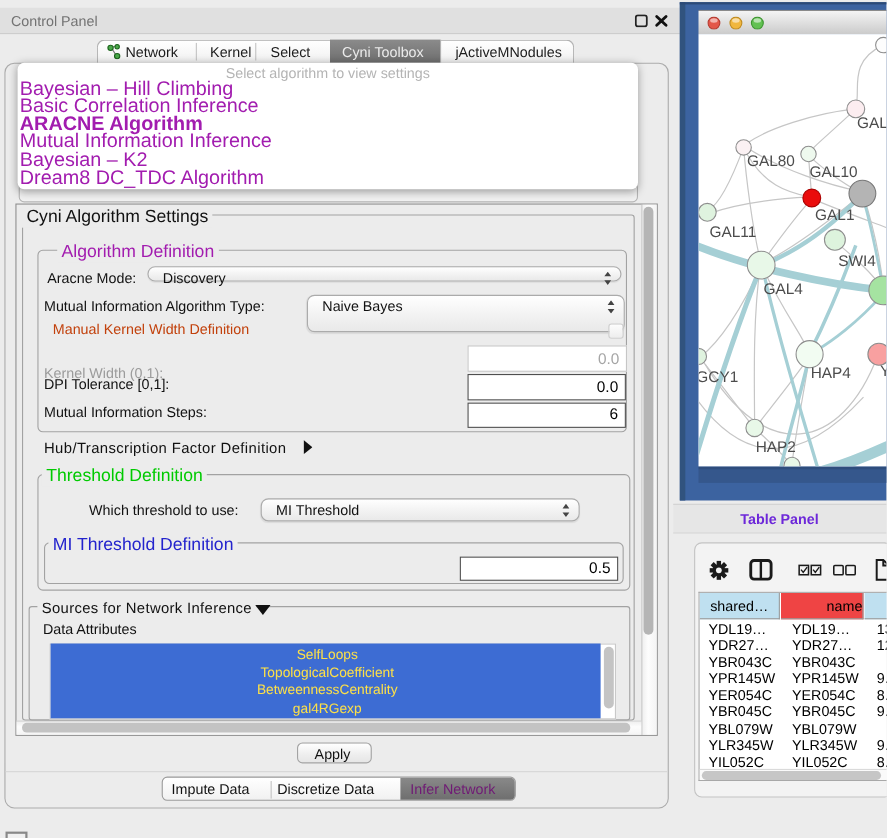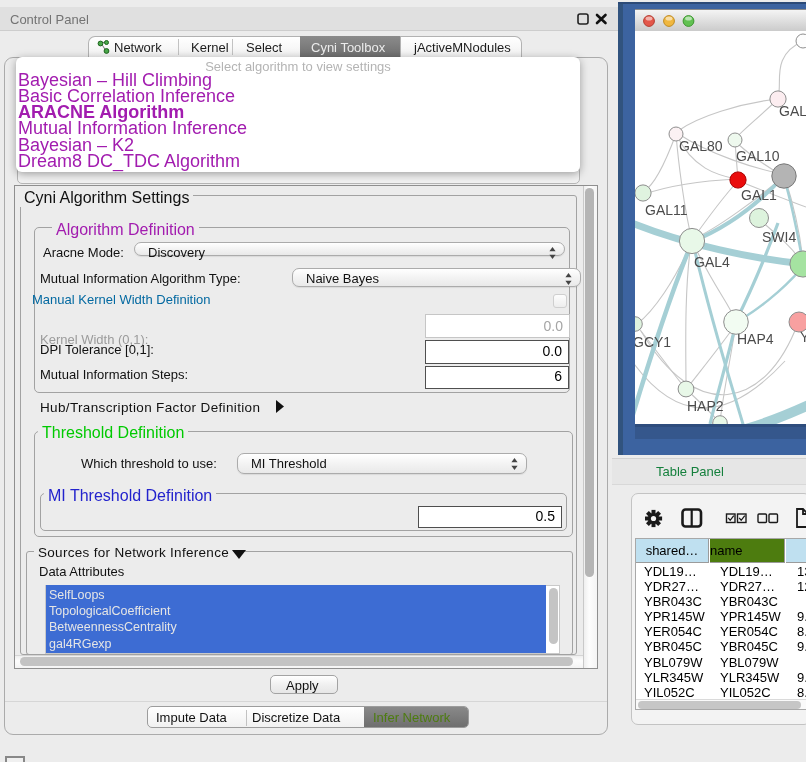--- a/index.html
+++ b/index.html
@@ -57,28 +57,28 @@
 
 <div class="lbl b" style="left:33px;top:245px;margin-left:10px;">Aracne Mode:</div>
 <div class="combo" style="left:134px;top:242px;width:431px;height:14px;">
     <span class="tx">Discovery</span>
 <svg class="stepper" viewBox="0 0 7 12">
       <path d="M3.5 0 L6.6 4.2 L0.4 4.2 Z M3.5 12 L6.6 7.8 L0.4 7.8 Z" fill="#444"></path>
     </svg>
   </div>
 
 <div class="lbl b" style="left:40px;top:271px;">Mutual Information Algorithm Type:</div>
-<div class="combo" style="left:292px;top:268px;width:289px;height:19px;">
+<div class="combo" style="left:279px;top:268px;width:289px;height:34px;">
     <span class="tx">Naive Bayes</span>
 <svg class="stepper" viewBox="0 0 7 12">
       <path d="M3.5 0 L6.6 4.2 L0.4 4.2 Z M3.5 12 L6.6 7.8 L0.4 7.8 Z" fill="#444"></path>
     </svg>
   </div>
 
-<div class="lbl b" style="left:32px;top:292px;color:#0369a1;">Manual Kernel Width Definition</div>
+<div class="lbl b" style="left:48px;top:292px;color:#c2410c;">Manual Kernel Width Definition</div>
 <div class="abs" style="left:553px;top:294px;width:14px;height:14px;border:1px solid #cfcfcf;border-radius:3px;background:linear-gradient(#fdfdfd,#ededed);"></div>
 
 <div class="lbl b" style="left:40px;top:332px;color:#9b9b9b;">Kernel Width (0,1):</div>
 <div class="field" style="left:425px;top:314px;width:145px;height:24px;border:1px solid #c6c6c6;color:#a5a5a5;line-height:22px;">0.0</div>
 
 <div class="lbl b" style="left:40px;top:342px;">DPI Tolerance [0,1]:</div>
 <div class="field" style="left:425px;top:340px;width:144px;height:24px;line-height:20px;">0.0</div>
 
 <div class="lbl b" style="left:40px;top:367px;">Mutual Information Steps:</div>
 <div class="field" style="left:425px;top:366px;width:144px;height:23px;line-height:19px;">6</div>
@@ -108,34 +108,34 @@
 <div class="grp" style="left:26px;top:551px;width:547px;height:104px;border-radius:3px;"></div>
 <div class="gt" style="left:34px;top:545px;color:#111;font-size:13.5px;letter-spacing:0.3px;">Sources for Network Inference</div>
 <svg class="abs" style="left:232px;top:550px;" width="14" height="9" viewBox="0 0 14 9">
     <path d="M0 0 L14 0 L7 9 Z" fill="#111"></path>
   </svg>
 
 <div class="lbl b" style="left:39px;top:564px;">Data Attributes</div>
 
 <div class="abs" style="left:45px;top:585px;width:515px;height:69px;background:#fff;border:1px solid #c9c9c9;"></div>
 <div class="abs" style="left:46px;top:585px;width:500px;height:68px;background:#3d6cd3;overflow:hidden;">
-<div style="font-size:12.5px;color:#e5e5e5;padding:2px 0 0 3px;line-height:16.2px;">SelfLoops<br>TopologicalCoefficient<br>BetweennessCentrality<br>gal4RGexp</div>
+<div style="font-size:12.5px;color:#fde047;padding:2px 0 0 3px;line-height:16.2px;text-align:center;">SelfLoops<br>TopologicalCoefficient<br>BetweennessCentrality<br>gal4RGexp</div>
 </div>
 <div class="abs" style="left:549px;top:588px;width:9px;height:56px;background:#c4c4c4;border-radius:5px;"></div>
 
 <div class="abs" style="left:270px;top:675px;width:68px;height:19px;border:1px solid #a3a3a3;border-radius:5px;background:linear-gradient(#ffffff,#efefef 55%,#e6e6e6);"></div>
 <div class="lbl" style="left:286px;top:678px;">Apply</div>
 
 <div class="abs" style="left:147px;top:706px;width:322px;height:22px;border:1px solid #9c9c9c;border-radius:5px;background:linear-gradient(#ffffff,#f1f1f1);overflow:hidden;">
 <div class="abs" style="left:216px;top:0;width:106px;height:22px;background:linear-gradient(#898989,#6c6c6c);"></div>
 <div class="abs" style="left:98px;top:3px;width:1px;height:16px;background:#c2c2c2;"></div>
 </div>
 <div class="lbl b" style="left:156px;top:710px;">Impute Data</div>
 <div class="lbl b" style="left:252px;top:710px;">Discretize Data</div>
-<div class="lbl b" style="left:373px;top:710px;color:#4d7c0f;">Infer Network</div>
+<div class="lbl b" style="left:373px;top:710px;color:#701a75;">Infer Network</div>
 
 <div class="abs" style="left:5px;top:701px;width:602px;height:1px;background:#d6d6d6;"></div>
 
 <div class="abs" style="left:5px;top:756px;width:20px;height:10px;border:2px solid #888;background:#f0f0f0;"></div>
 
 <div class="abs" style="left:16px;top:57px;width:564px;height:115px;background:#fff;border-radius:6px;box-shadow:0 2px 8px rgba(0,0,0,0.35);"></div>
 <div class="abs" style="left:16px;top:59px;width:564px;text-align:center;color:#b4b4b4;font-size:13px;">Select algorithm to view settings</div>
 <div class="abs" style="left:18px;top:72px;width:560px;line-height:16.12px;font-size:18px;color:#a21caf;">Bayesian – Hill Climbing<br>Basic Correlation Inference<br><span style="font-weight:bold;">ARACNE Algorithm</span><br>Mutual Information Inference<br>Bayesian – K2<br>Dream8 DC_TDC Algorithm</div>
 
 <div class="abs" style="left:618px;top:2px;width:188px;height:453px;background:#3c63a0;"></div>
@@ -220,21 +220,21 @@
 <text x="59" y="236">GAL4</text>
 <text x="165" y="311">Y</text>
 <text x="102" y="313">HAP4</text>
 <text x="-2" y="316">GCY1</text>
 <text x="52" y="380">HAP2</text>
 </g>
 </svg>
 </div>
 
 <div class="abs" style="left:612px;top:458px;width:194px;height:27px;background:#e6e6e6;border-top:1px solid #d2d2d2;border-bottom:1px solid #d8d8d8;"></div>
-<div class="lbl" style="left:656px;top:464px;color:#15803d;">Table Panel</div>
+<div class="lbl" style="left:673px;top:464px;color:#6d28d9;font-weight:bold;">Table Panel</div>
 
 <div class="abs" style="left:631px;top:493px;width:180px;height:232px;border:1px solid #c3c3c3;border-radius:7px;background:#f3f3f3;"></div>
 
 <svg class="abs" style="left:645px;top:506px;" width="161" height="24" viewBox="0 0 161 24">
 <g fill="#1a1a1a">
 <g transform="translate(8.5,12.5)">
 <circle r="5.6"></circle>
 <g>
           <rect x="-2" y="-8.6" width="4" height="4.4"></rect>
           <rect x="-2" y="4.2" width="4" height="4.4"></rect>
@@ -257,20 +257,20 @@
       <rect x="92.5" y="8" width="8.5" height="8.5"></rect>
 <path d="M83.2 11.8 L85.2 14.3 L88.8 9.6 M94.2 11.8 L96.2 14.3 L99.8 9.6" stroke-width="1.3"></path>
 <rect x="113" y="8" width="8.5" height="8.5" rx="1"></rect>
       <rect x="124" y="8" width="8.5" height="8.5" rx="1"></rect>
 <path d="M152 3 L158 3 L163 8 L163 21 L152 21 Z M158 3 L158 8 L163 8" stroke-width="1.8"></path>
 </g>
 </svg>
 
 <div class="abs" style="left:635px;top:538px;width:189px;height:172px;border:1px solid #a8a8a8;border-right:none;background:#fff;overflow:hidden;">
 <div class="abs" style="left:0;top:0;width:73px;height:24px;background:#bfe0f0;border-right:1px solid #9b9b9b;border-bottom:1px solid #9b9b9b;text-align:center;font-size:13px;line-height:24px;">shared…</div>
-<div class="abs" style="left:74px;top:0;width:75px;height:24px;background:#4d7c0f;border-right:1px solid #9b9b9b;border-bottom:1px solid #9b9b9b;text-align:left;font-size:13px;line-height:24px;">name</div>
+<div class="abs" style="left:74px;top:0;width:75px;height:24px;background:#ef4444;border-right:1px solid #9b9b9b;border-bottom:1px solid #9b9b9b;text-align:right;font-size:13px;line-height:24px;">name</div>
 <div class="abs" style="left:150px;top:0;width:21px;height:24px;background:#bfe0f0;border-bottom:1px solid #9b9b9b;"></div>
 <div class="abs" style="left:8px;top:25px;font-size:13px;line-height:15.1px;color:#000;">YDL19…<br>YDR27…<br>YBR043C<br>YPR145W<br>YER054C<br>YBR045C<br>YBL079W<br>YLR345W<br>YIL052C</div>
 <div class="abs" style="left:84px;top:25px;font-size:13px;line-height:15.1px;color:#000;">YDL19…<br>YDR27…<br>YBR043C<br>YPR145W<br>YER054C<br>YBR045C<br>YBL079W<br>YLR345W<br>YIL052C</div>
 <div class="abs" style="left:161px;top:25px;font-size:13px;line-height:15.1px;color:#000;">13<br>12<br><br>9.<br>8.<br>9.<br><br>9.<br>8.</div>
 <div class="abs" style="left:0;top:160px;width:171px;height:12px;background:#fafafa;border-top:1px solid #dadada;"></div>
 <div class="abs" style="left:2px;top:161.5px;width:163px;height:8px;background:#c6c6c6;border-radius:4px;"></div>
 </div>
 
 </body></html>

